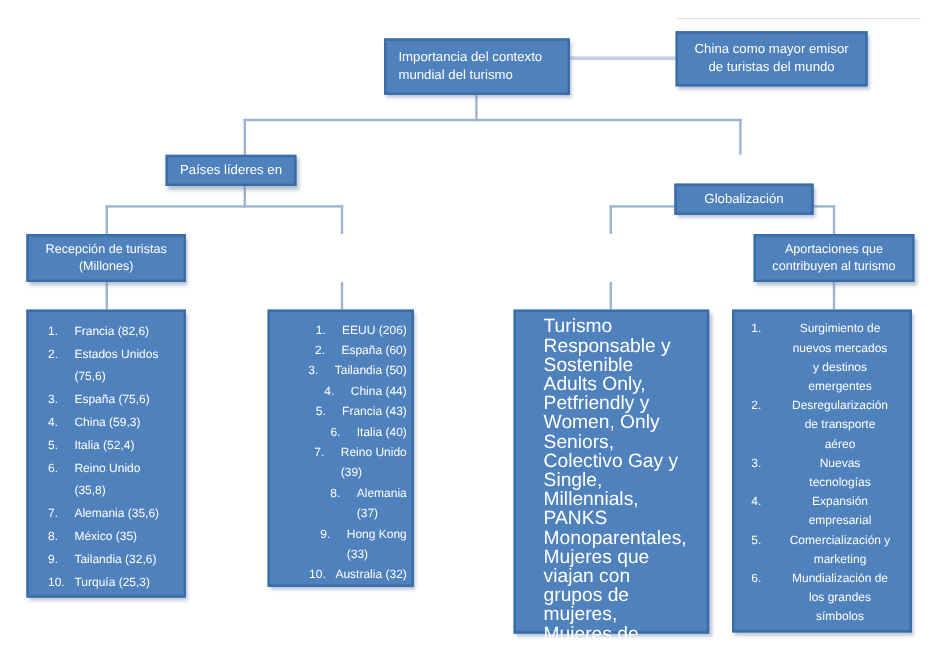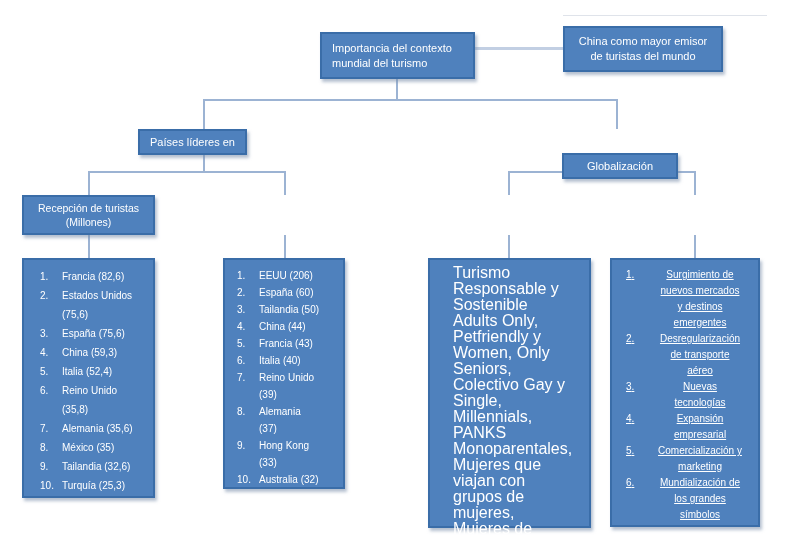--- a/index.html
+++ b/index.html
@@ -25,23 +25,23 @@
   
   .listbox { font-size:10px; }
   .list-body { counter-reset: item; }
   .li { display:flex; counter-increment:item; }
   .li::before { content:counter(item) "."; flex:none; text-align:left; }
   .txt { white-space:pre-line; display:block; }
   .lb-recepcion { padding:7px 4px 16px 16px; }
   .lb-recepcion .li { line-height:19px; }
   .lb-recepcion .li::before { width:22px; }
   .lb-ingresos { padding:7px 4px 0 12px; }
-  .lb-ingresos .li { line-height:17px; }
+  .lb-ingresos .li { line-height:17px;justify-content:flex-end; }
   .lb-ingresos .li::before { width:22px; }
-  .lb-aportaciones { padding:7px 6px 10px 14px;text-decoration:underline; }
+  .lb-aportaciones { padding:7px 6px 10px 14px; }
   .lb-aportaciones .li { line-height:16px; }
   .lb-aportaciones .li::before { width:22px; }
   .lb-aportaciones .txt { flex:1; text-align:center; }
   .parabox { font-size:16px; line-height:16px; padding:5px 23px; text-align:left; display:block; }
   
   .cx { position:absolute; background:var(--connector, #9cb3d3); }
   .cx.h { height:2px; }
   .cx.v { width:2px; }
   .cx.light { background:var(--connector-light, #c2cfe3); height:3px; }
   .cx.faint { background:#dfe3ea; height:1px; }
@@ -80,20 +80,23 @@
   <div class="node lvl2 center" style="left:138px;top:129px;width:109px;height:26px;">
     <span class="lbl">Países líderes en</span>
   </div>
   <div class="node lvl2 center" style="left:562px;top:129px;width:116px;height:26px;margin-top:24px;">
     <span class="lbl">Globalización</span>
   </div>
 
   <div class="node lvl3 center" style="left:22px;top:195px;width:133px;height:40px;text-align:center;">
     <span class="lbl">Recepción de turistas (Millones)</span>
   </div>
+  <div class="node lvl3 center" style="left:628px;top:195px;width:134px;height:40px;">
+    <span class="lbl">Aportaciones que contribuyen al turismo</span>
+  </div>
 
   <div class="node listbox lb-recepcion" style="left:22px;top:258px;width:133px;height:240px;">
     <div class="list-body">
       <div class="li">
           <span class="txt">Francia (82,6)</span>
         </div>
       <div class="li">
           <span class="txt">Estados Unidos
 (75,6)</span>
         </div>

